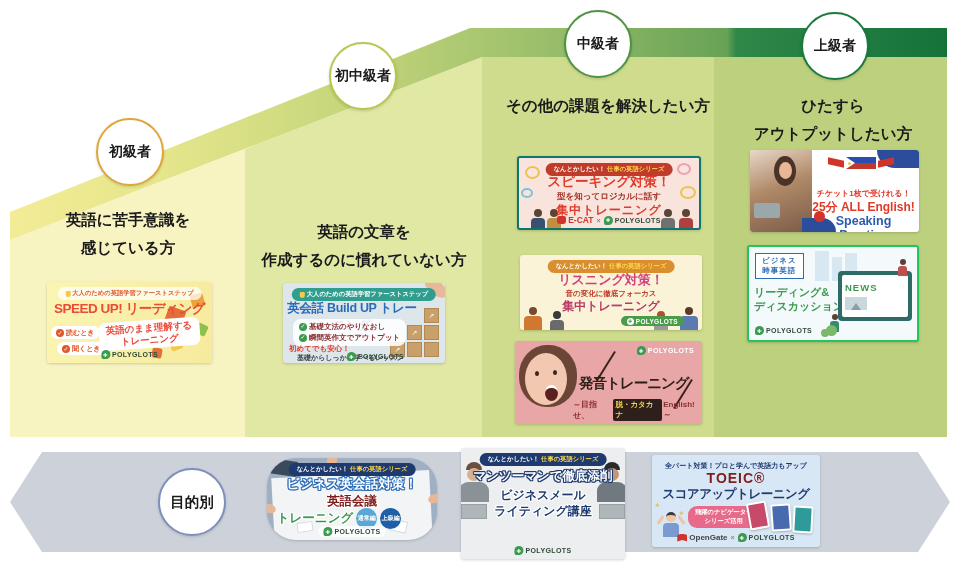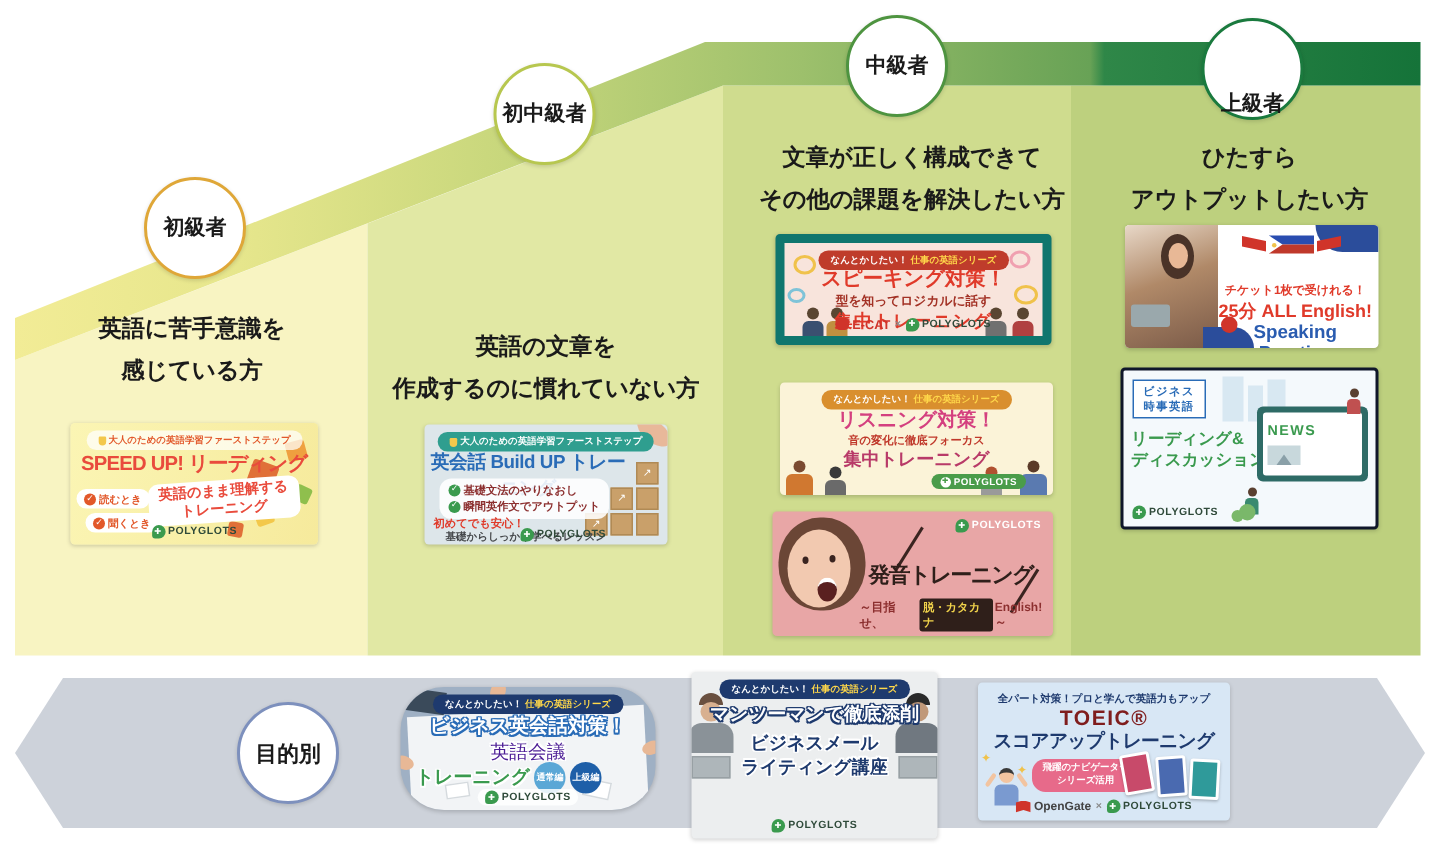--- a/index.html
+++ b/index.html
@@ -7,34 +7,34 @@
 .stage{position:relative;width:960px;height:566px;background:#fff;overflow:hidden;
   font-family:"Liberation Sans","DejaVu Sans",sans-serif;}
 svg.bg{position:absolute;left:0;top:0;}
 
 .lvl{position:absolute;width:68px;height:68px;border-radius:50%;background:#fff;display:flex;
   align-items:center;justify-content:center;font-weight:bold;font-size:14px;color:#1a1a1a;
   border:2px solid #ccc;box-shadow:0 1px 3px rgba(0,0,0,.15);}
 .lv1{left:96px;top:118px;border-color:#dfa738;}
 .lv2{left:329px;top:42px;border-color:#b7c74f;}
 .lv3{left:564px;top:10px;border-color:#4e9440;}
-.lv4{left:801px;top:12px;border-color:#1a7a3e;align-items:flex-end;}
+.lv4{left:801px;top:12px;border-color:#1a7a3e;}
 
 .desc{position:absolute;width:240px;text-align:center;font-weight:bold;font-size:15.5px;
   color:#1a1a1a;line-height:1.8;}
 .d1{left:8px;top:206px;}.d2{left:244px;top:218px;}.d3{left:488px;top:92px;}.d4{left:713px;top:92px;}
 
 .banner{position:absolute;border-radius:3px;overflow:hidden;box-shadow:0 1px 3px rgba(0,0,0,.18);}
 .b1{left:47px;top:282px;width:165px;height:81px;background:linear-gradient(105deg,#fbf5b4,#f6ea9c);}
 .b2{left:283px;top:283px;width:162px;height:80px;background:#dde6ea;}
-.b3{left:517px;top:156px;width:184px;height:74px;background:#f8e4dc;border:6px solid #0f766e;}
+.b3{left:517px;top:156px;width:184px;height:74px;background:#f8e4dc;border:2px solid #0f766e;}
 .b4{left:520px;top:255px;width:182px;height:75px;background:#fbf3d8;}
 .b5{left:515px;top:341px;width:187px;height:83px;background:#e8a6a6;}
 .b6{left:750px;top:150px;width:169px;height:82px;background:#fff;}
-.b7{left:747px;top:245px;width:172px;height:108px;background:#f4f9fc;border:2px solid #0f172a;padding-left:16px;}
+.b7{left:747px;top:245px;width:172px;height:97px;background:#f4f9fc;border:2px solid #22c55e;padding-left:16px;}
 .b8{left:267px;top:458px;width:170px;height:82px;background:#9fb0c4;border-radius:29px;}
 .b9{left:461px;top:448px;width:164px;height:111px;background:#eceeef;}
 .b10{left:652px;top:455px;width:168px;height:92px;background:#d8e7f5;}
 
 .bpill{position:absolute;top:5px;left:50%;transform:translateX(-50%);border-radius:9px;
   font-weight:bold;font-size:6.3px;white-space:nowrap;padding:2px 8px;display:flex;
   align-items:center;gap:2px;z-index:5;}
 .sw{color:#fff;}.sb{color:#ffd84a;}
 .shield{width:5px;height:6px;background:#f3c84b;border-radius:1px 1px 3px 3px;flex:none;}
 .chk{display:inline-flex;width:8px;height:8px;border-radius:50%;color:#fff;font-size:6px;
@@ -138,21 +138,21 @@
 .b7 .plant{position:absolute;border-radius:50%;background:#7ab86a;}
 .b7 .fig .hd{width:6px;height:6px;border-radius:50%;background:#5a4030;margin:0 auto;}
 .b7 .fig .bd{width:9px;height:11px;border-radius:3px 3px 0 0;margin-top:1px;}
 
 .b8 .table{position:absolute;left:6px;top:16px;width:158px;height:70px;background:#f2f4f6;transform:rotate(-3deg);}
 .b8 .laptop{position:absolute;left:2px;top:2px;width:28px;height:15px;background:#3a4a5a;transform:rotate(8deg);}
 .paper{position:absolute;background:#fff;border:1px solid #d5dade;}
 .handb{position:absolute;background:#e8b896;border-radius:50%;}
 .b8 .pilln{background:#1e3a6e;}
 .b8 .title{top:17px;color:#fff;font-size:13px;font-weight:bold;}
-.b8 .l1{top:35px;color:#4c1d95;font-size:12.5px;font-weight:normal;}
+.b8 .l1{top:35px;color:#7f1d1d;font-size:12.5px;font-weight:bold;}
 .b8 .l2row{position:absolute;top:50px;left:0;right:26px;display:flex;align-items:center;justify-content:center;gap:3px;}
 .b8 .l2{color:#3a9a4e;font-size:12.5px;font-weight:bold;}
 .ctag{width:21px;height:21px;border-radius:50%;color:#fff;font-size:6px;font-weight:bold;
   display:flex;align-items:center;justify-content:center;flex:none;}
 .ct1{background:#5aa7d6;}.ct2{background:#1e5fa8;}
 .b8 .plgbg{background:rgba(255,255,255,.85);border-radius:7px;padding:1px 5px;}
 
 .b9 .pilln{background:#1e3a6e;}
 .man{position:absolute;}
 .man .hr{width:16px;height:8px;border-radius:8px 8px 0 0;margin:0 auto;}
@@ -229,21 +229,20 @@
 
   <div class="desc d1">
     <div>英語に苦手意識を</div>
     <div>感じている方</div>
   </div>
   <div class="desc d2">
     <div>英語の文章を</div>
     <div>作成するのに慣れていない方</div>
   </div>
   <div class="desc d3">
-    <div>文章が正しく構成できて</div>
     <div>その他の課題を解決したい方</div>
   </div>
   <div class="desc d4">
     <div>ひたすら</div>
     <div>アウトプットしたい方</div>
   </div>
 
   <div class="banner b1">
     <div class="cube" style="width:18px;height:18px;background:#e07038;right:28px;top:26px;transform:rotate(20deg);"></div>
     <div class="cube" style="width:13px;height:13px;background:#efa03f;right:8px;top:12px;transform:rotate(-15deg);"></div>

